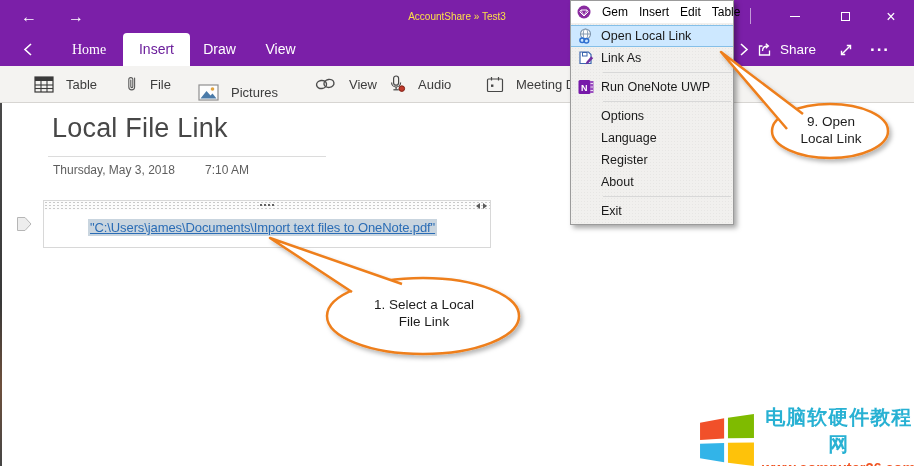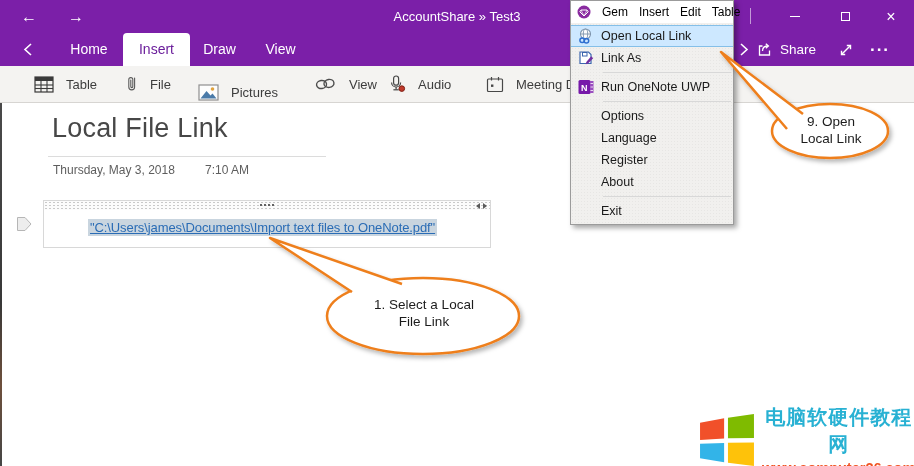--- a/index.html
+++ b/index.html
@@ -4,21 +4,21 @@
 <style>
   * { margin:0; padding:0; box-sizing:border-box; }
   body { font-family:"Liberation Sans", sans-serif; background:#888; }
   #app { position:relative; width:914px; height:466px; background:#fff; overflow:hidden; }
 
   
   .titlebar { position:absolute; left:0; top:0; width:914px; height:33px; background:#7B1FA8; }
   .tb-arrow { position:absolute; top:0; height:33px; width:30px; color:#fff; font-size:16px;
               display:flex; align-items:center; justify-content:center; cursor:default; }
   .tb-title { position:absolute; left:0; right:0; top:0; height:33px; text-align:center;
-              color:#ffffff; font-size:13px; line-height:33px; }
+              color:#fde047; font-size:10px; line-height:33px; }
   .tb-divider { position:absolute; top:8px; width:1px; height:16px; background:rgba(255,255,255,.55); }
   .winbtn { position:absolute; top:0; width:30px; height:33px; color:#fff;
             display:flex; align-items:center; justify-content:center; }
   .min-line { width:10px; height:1px; background:#fff; }
   .max-box { width:9px; height:9px; border:1px solid #fff; }
   .close-x { font-size:16px; line-height:1; }
 
   
   .tabrow { position:absolute; left:0; top:33px; width:914px; height:33px; background:#7B1FA8; }
   .tab { position:absolute; top:0; height:33px; line-height:33px; text-align:center;
@@ -99,21 +99,21 @@
       </div>
     <div class="winbtn close-x" style="left:876px;">×</div>
   </div>
 
   <div class="tabrow">
     <div class="chev" style="left:22px;">
       <svg width="14" height="15" viewBox="0 0 14 15">
           <polyline points="9,2 3,7.5 9,13" fill="none" stroke="#fff" stroke-width="1.6"></polyline>
         </svg>
     </div>
-    <div class="tab" style="left:60px; width:58px;">Home</div>
+    <div class="tab" style="left:60px; width:58px;font-family:Liberation Serif, serif;">Home</div>
     <div class="tab active" style="left:123px; width:67px;">Insert</div>
     <div class="tab" style="left:192px; width:55px;">Draw</div>
     <div class="tab" style="left:252px; width:57px;">View</div>
     <div class="chev" style="left:736px;">
       <svg width="14" height="15" viewBox="0 0 14 15">
           <polyline points="5,2 11,7.5 5,13" fill="none" stroke="#fff" stroke-width="1.6"></polyline>
         </svg>
     </div>
   </div>
 

